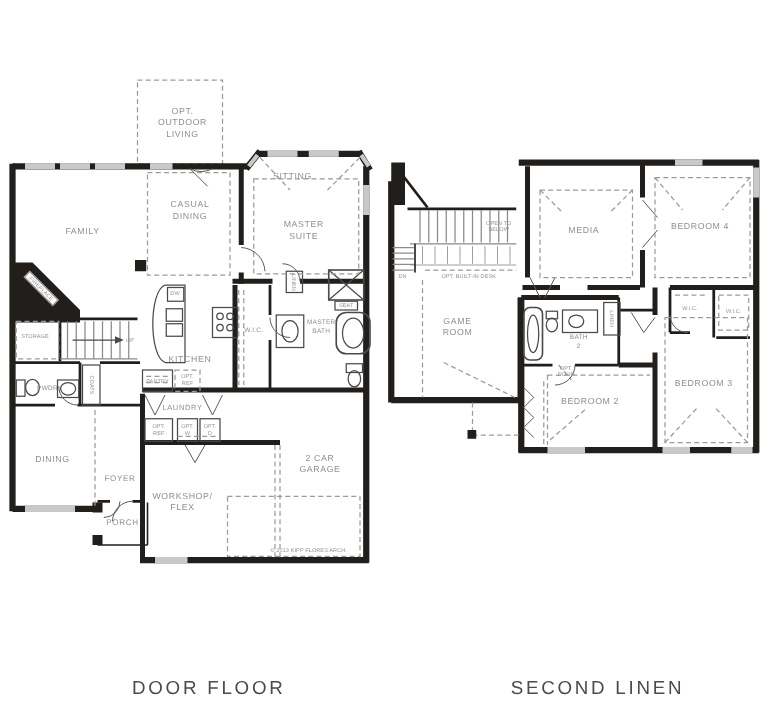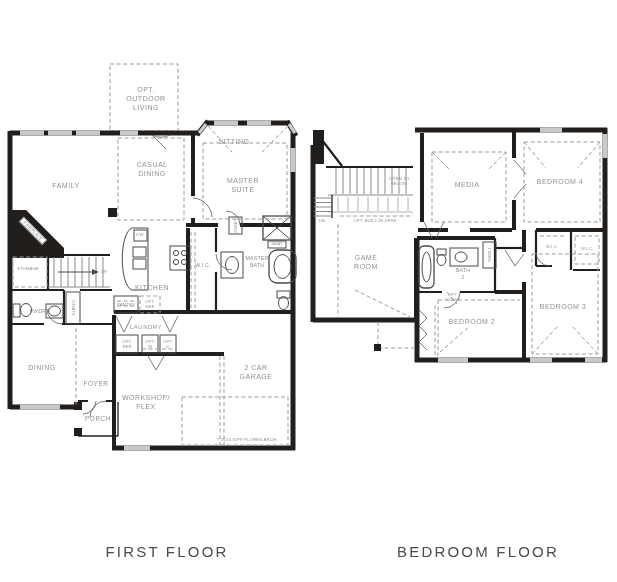--- a/index.html
+++ b/index.html
@@ -302,16 +302,16 @@
 <span class="lbl nw" style="left:467px;top:185px">MEDIA</span>
 <span class="lbl nw" style="left:560px;top:182px">BEDROOM 4</span>
 <span class="lbl xs nw" style="left:552px;top:247px">W.I.C.</span>
 <span class="lbl xs nw" style="left:587px;top:249px">W.I.C.</span>
 <span class="lbl sm" style="left:463px;top:274px;width:18px">BATH 2</span>
 <span class="lbl xs vert" style="left:489px;top:255px">LINEN</span>
 <span class="lbl xs" style="left:453px;top:297px;width:16px">OPT. DOOR</span>
 <span class="lbl nw" style="left:472px;top:322px">BEDROOM 2</span>
 <span class="lbl nw" style="left:563px;top:307px">BEDROOM 3</span>
 
-<span class="title" style="left:167px;top:551px">FIRST FLOOR</span>
-<span class="title" style="left:478px;top:551px">BEDROOM FLOOR</span>
+<span class="title" style="left:167px;top:551px">DOOR FLOOR</span>
+<span class="title" style="left:478px;top:551px">SECOND LINEN</span>
 
 </div>
 
 </body></html>

